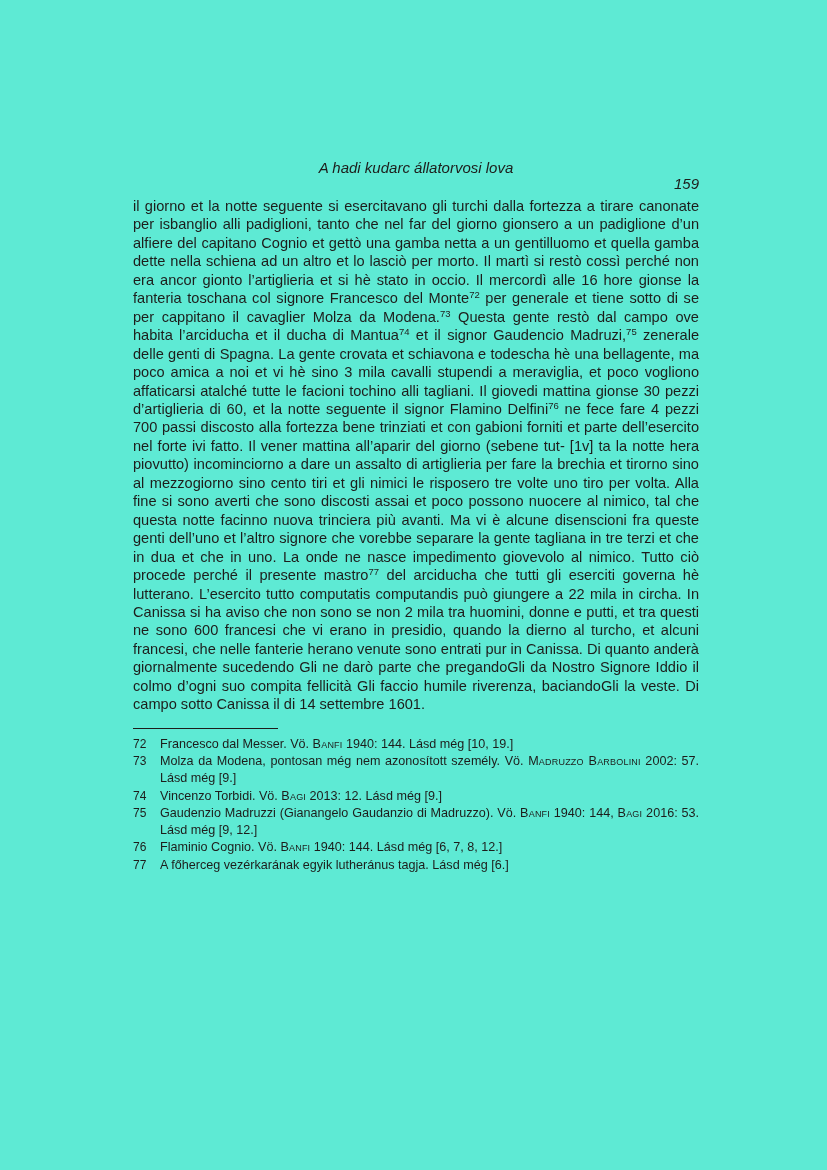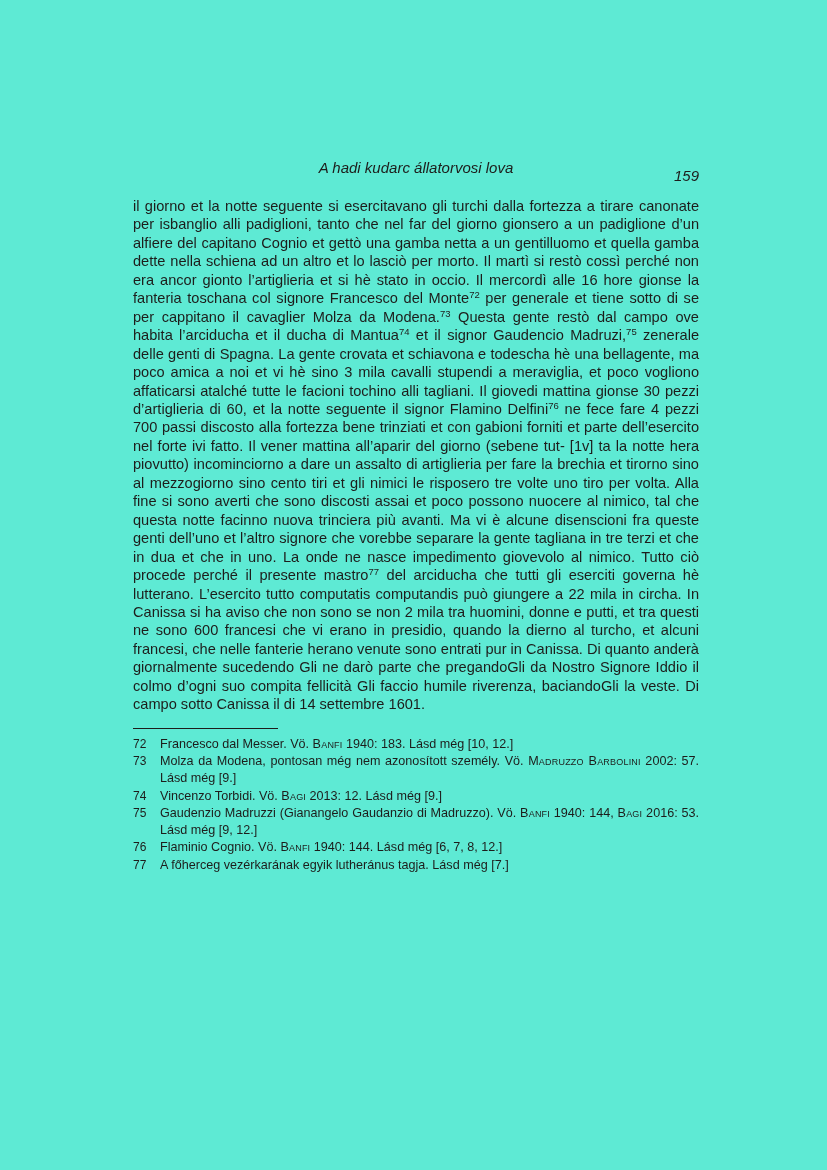--- a/index.html
+++ b/index.html
@@ -28,21 +28,21 @@
     font-size: 15px;
     line-height: 20px;
   }
   .running-title {
     display: block;
     text-align: center;
   }
   .page-number {
     position: absolute;
     right: 0;
-    top: 8px;
+    top: 16px;
   }
   .body-text {
     margin-top: 19px;
     font-size: 14.6px;
     line-height: 18.45px;
     text-align: justify;
   }
   .body-text p { margin: 0; }
   .body-text p.indent { text-indent: 22px; }
   sup.fn-marker {
@@ -89,38 +89,38 @@
 
     <div class="body-text">
       <p><span>il giorno et la notte seguente si esercitavano gli turchi dalla fortezza a tirare canonate per isbanglio alli padiglioni, tanto che nel far del giorno gionsero a un padiglione d’un alfiere del capitano Cognio et gettò una gamba netta a un gentilluomo et quella gamba dette nella schiena ad un altro et lo lasciò per morto. Il martì si restò cossì perché non era ancor gionto l’artiglieria et si hè stato in occio. Il mercordì alle 16 hore gionse la fanteria toschana col signore Francesco del Monte</span><sup class="fn-marker">72</sup><span> per generale et tiene sotto di se per cappitano il cavaglier Molza da Modena.</span><sup class="fn-marker">73</sup><span> Questa gente restò dal campo ove habita l’arciducha et il ducha di Mantua</span><sup class="fn-marker">74</sup><span> et il signor Gaudencio Madruzi,</span><sup class="fn-marker">75</sup><span> zenerale delle genti di Spagna. La gente crovata et schiavona e todescha hè una bellagente, ma poco amica a noi et vi hè sino 3 mila cavalli stupendi a meraviglia, et poco vogliono affaticarsi atalché tutte le facioni tochino alli tagliani. Il giovedi mattina gionse 30 pezzi d’artiglieria di 60, et la notte seguente il signor Flamino Delfini</span><sup class="fn-marker">76</sup><span> ne fece fare 4 pezzi 700 passi discosto alla fortezza bene trinziati et con gabioni forniti et parte dell’esercito nel forte ivi fatto. Il vener mattina all’aparir del giorno (sebene tut- [1v] ta la notte hera piovutto) incominciorno a dare un assalto di artiglieria per fare la brechia et tirorno sino al mezzogiorno sino cento tiri et gli nimici le risposero tre volte uno tiro per volta. Alla fine si sono averti che sono discosti assai et poco possono nuocere al nimico, tal che questa notte facinno nuova trinciera più avanti. Ma vi è alcune disenscioni fra queste genti dell’uno et l’altro signore che vorebbe separare la gente tagliana in tre terzi et che in dua et che in uno. La onde ne nasce impedimento giovevolo al nimico. Tutto ciò procede perché il presente mastro</span><sup class="fn-marker">77</sup><span> del arciducha che tutti gli eserciti governa hè lutterano. L’esercito tutto computatis computandis può giungere a 22 mila in circha. In Canissa si ha aviso che non sono se non 2 mila tra huomini, donne e putti, et tra questi ne sono 600 francesi che vi erano in presidio, quando la dierno al turcho, et alcuni francesi, che nelle fanterie herano venute sono entrati pur in Canissa. Di quanto anderà giornalmente sucedendo Gli ne darò parte che pregandoGli da Nostro Signore Iddio il colmo d’ogni suo compita fellicità Gli faccio humile riverenza, baciandoGli la veste. Di campo sotto Canissa il di 14 settembre 1601.</span></p>
     </div>
 
     <div class="footnote-sep"></div>
 
     <div class="footnotes">
         <div class="footnote">
           <span class="fn-num">72</span>
-          <span class="fn-text"><span>Francesco dal Messer. Vö. </span><span class="sc">Banfi</span><span> 1940: 183. Lásd még [10, 12.]</span></span>
+          <span class="fn-text"><span>Francesco dal Messer. Vö. </span><span class="sc">Banfi</span><span> 1940: 144. Lásd még [10, 19.]</span></span>
         </div>
         <div class="footnote">
           <span class="fn-num">73</span>
           <span class="fn-text"><span>Molza da Modena, pontosan még nem azonosított személy. Vö. </span><span class="sc">Madruzzo Barbolini</span><span> 2002: 57. Lásd még [9.]</span></span>
         </div>
         <div class="footnote">
           <span class="fn-num">74</span>
           <span class="fn-text"><span>Vincenzo Torbidi. Vö. </span><span class="sc">Bagi</span><span> 2013: 12. Lásd még [9.]</span></span>
         </div>
         <div class="footnote">
           <span class="fn-num">75</span>
           <span class="fn-text"><span>Gaudenzio Madruzzi (Gianangelo Gaudanzio di Madruzzo). Vö. </span><span class="sc">Banfi</span><span> 1940: 144, </span><span class="sc">Bagi</span><span> 2016: 53. Lásd még [9, 12.]</span></span>
         </div>
         <div class="footnote">
           <span class="fn-num">76</span>
           <span class="fn-text"><span>Flaminio Cognio. Vö. </span><span class="sc">Banfi</span><span> 1940: 144. Lásd még [6, 7, 8, 12.]</span></span>
         </div>
         <div class="footnote">
           <span class="fn-num">77</span>
-          <span class="fn-text"><span>A főherceg vezérkarának egyik lutheránus tagja. Lásd még [7.]</span></span>
+          <span class="fn-text"><span>A főherceg vezérkarának egyik lutheránus tagja. Lásd még [6.]</span></span>
         </div>
       </div>
 
   </div>
 </div>
 
 </body></html>

